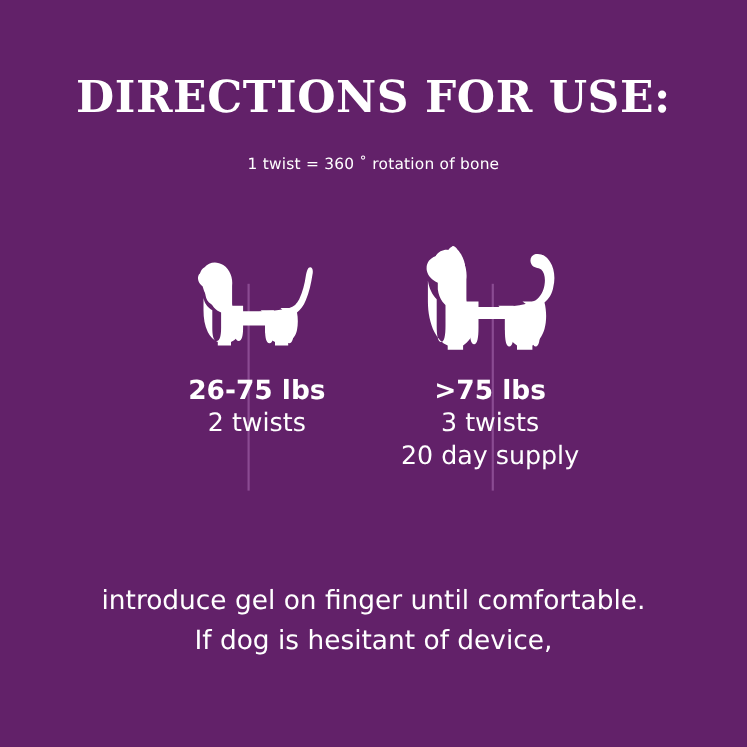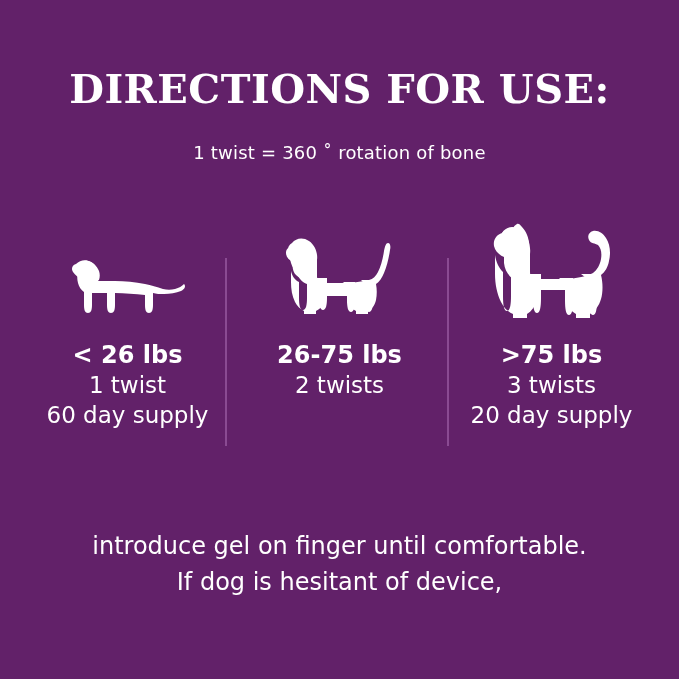--- a/index.html
+++ b/index.html
@@ -36,21 +36,21 @@
     font-size: 40px;
     letter-spacing: 0.5px;
     color: #ffffff;
     line-height: 1.05;
     margin: 10px;
     white-space: nowrap;
   }
   .subtitle {
     font-family: "DejaVu Sans", "Liberation Sans", sans-serif;
     font-weight: 400;
-    font-size: 18px;
+    font-size: 14px;
     color: #ffffff;
     margin: 0;
     padding-top: 22px;
     letter-spacing: 0.2px;
     white-space: nowrap;
   }
 
   
   .columns {
     position: absolute;
@@ -137,83 +137,20 @@
   <div class="header">
     <h1 class="title">DIRECTIONS FOR USE:</h1>
     <p class="subtitle">1 twist = 360 ˚ rotation of bone</p>
   </div>
 
   <div class="divider divider-1"></div>
   <div class="divider divider-2"></div>
 
   <div class="columns">
 
-    <div class="column">
-      <div class="dog-wrap">
-        <svg width="130" height="72" viewBox="0 0 130 72" aria-hidden="true">
-          <path fill="#ffffff" d="
-            M 14 16
-            C 10 14, 8 16, 9 19
-            C 10 22, 14 24, 18 25
-            C 20 27, 22 29, 25 30
-            C 29 31, 33 31, 37 31
-            L 52 31
-            C 62 31, 72 32, 82 34
-            C 88 35, 94 37, 100 39
-            C 104 40, 108 40, 112 39
-            C 116 38, 119 36, 121 34
-            C 123 36, 122 39, 118 41
-            C 113 43, 107 44, 101 44
-            C 97 44, 93 44, 90 43
-            L 90 55
-            C 90 60, 89 63, 86 63
-            C 83 63, 82 60, 82 55
-            L 82 45
-            C 72 44, 62 43, 52 43
-            L 52 55
-            C 52 60, 51 63, 48 63
-            C 45 63, 44 60, 44 55
-            L 44 43
-            C 38 43, 33 43, 29 43
-            L 29 55
-            C 29 60, 28 63, 25 63
-            C 22 63, 21 60, 21 55
-            L 21 42
-            C 18 40, 16 37, 15 33
-            C 14 29, 14 26, 15 23
-            C 13 22, 11 20, 11 18
-            Z
-            M 14 16
-            C 16 12, 20 10, 25 11
-            C 30 12, 34 16, 36 21
-            C 37 24, 37 27, 36 30
-            L 25 30
-            C 22 29, 20 27, 18 25
-            C 14 24, 10 22, 9 19
-            C 8 16, 10 14, 14 16
-            Z
-          "></path>
-          <path fill="#ffffff" d="
-            M 13 14
-            C 17 10, 23 9, 28 12
-            C 33 15, 36 21, 36 27
-            C 36 29, 36 30, 35 31
-            L 20 31
-            C 16 28, 12 25, 10 22
-            C 8 19, 9 15, 13 14
-            Z
-          "></path>
-        </svg>
-      </div>
-      <div class="labels">
-        <div class="weight">&lt; 26 lbs</div>
-        <div class="twists">1 twist</div>
-        <div class="supply">60 day supply</div>
-      </div>
-    </div>
 
     <div class="column">
       <div class="dog-wrap">
         <svg width="125" height="96" viewBox="0 0 125 96" aria-hidden="true">
           <path fill="#ffffff" d="
             M 18 22
             C 13 20, 9 22, 9 27
             C 9 31, 12 34, 16 36
             C 15 41, 16 46, 19 49
             C 22 52, 26 53, 30 53

